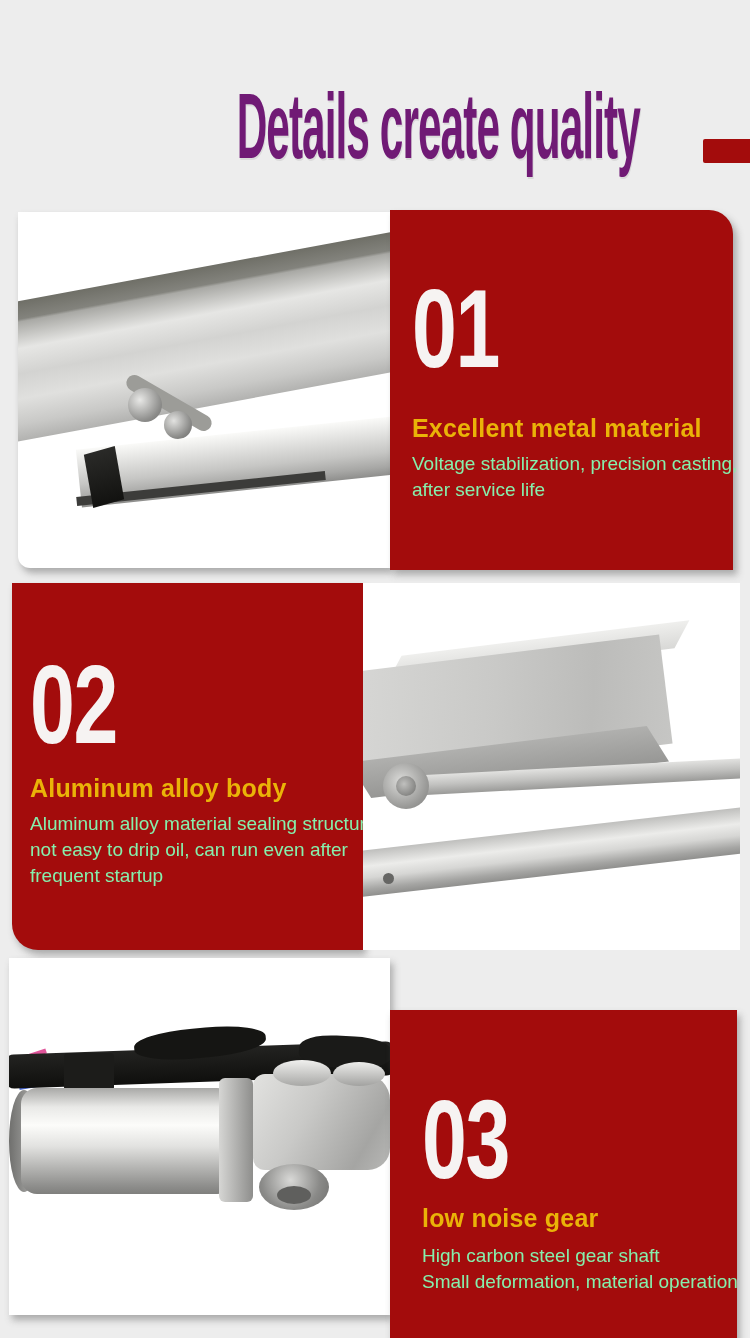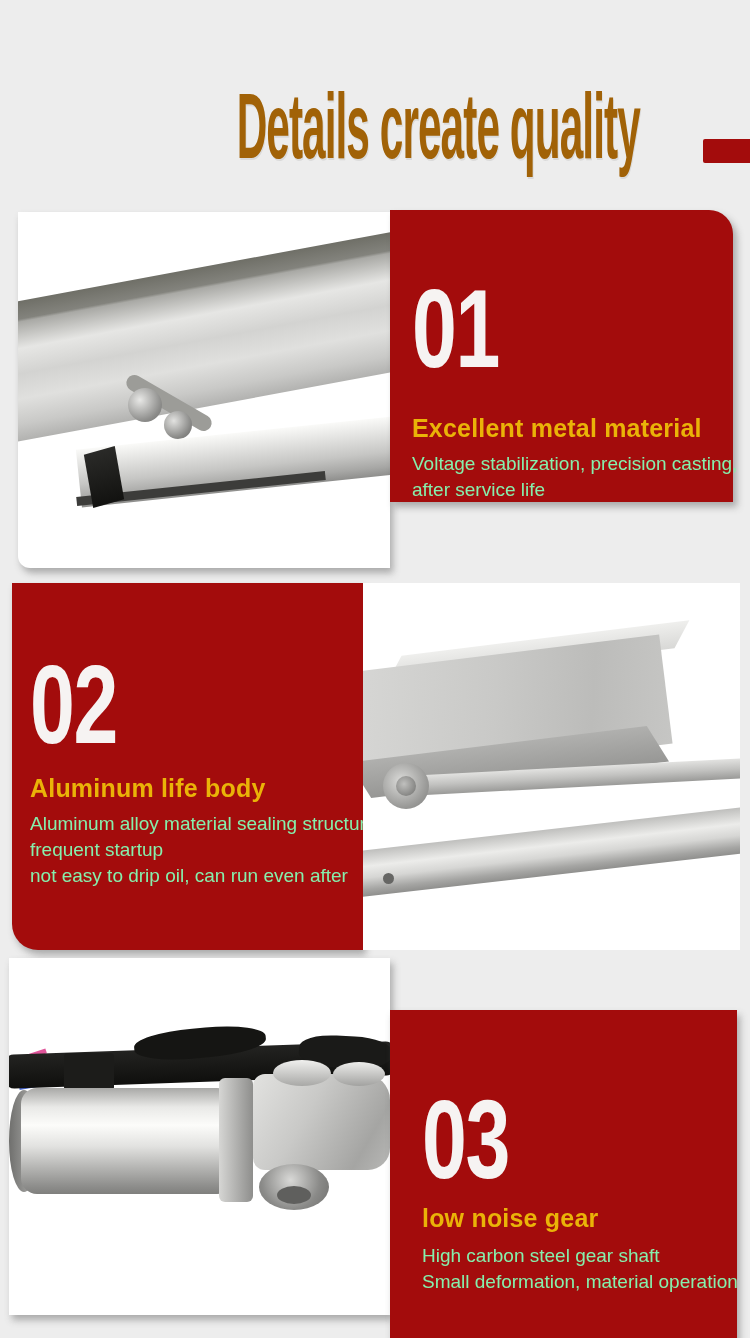--- a/index.html
+++ b/index.html
@@ -4,39 +4,39 @@
 <style>
   html,body{margin:0;padding:0;}
   body{
     width:750px;height:1338px;position:relative;overflow:hidden;
     background:#EDEDED;
     font-family:"Liberation Sans", sans-serif;
   }
   
   .page-title{
     position:absolute;top:84px;left:0;width:750px;text-align:center;
-    font-size:92px;line-height:0.92;font-weight:800;color:#a16207;
+    font-size:92px;line-height:0.92;font-weight:800;color:#701a75;
     white-space:nowrap;
   }
   .page-title .squeeze{
     display:inline-block;transform:scaleX(0.46);transform-origin:center top;
     letter-spacing:-2px;
     text-shadow:2px 2px 0 rgba(0,0,0,0.08);
   }
   
   .corner-bar{
     position:absolute;left:703px;top:139px;width:47px;height:24px;
     background:#A30C0C;border-radius:2px 0 0 2px;
   }
   
   .panel{position:absolute;box-shadow:3px 5px 7px rgba(90,90,90,0.45);}
   .photo-panel{background:#FFFFFF;overflow:hidden;}
   .red-panel{background:#A30C0C;color:#FFFFFF;}
   #s1-photo{left:18px;top:212px;width:372px;height:356px;border-radius:0 0 0 12px;}
-  #s1-red  {left:390px;top:210px;width:343px;height:292px;border-radius:0 24px 0 0;box-shadow:4px 5px 7px rgba(90,90,90,0.45);}
+  #s1-red  {left:390px;top:210px;width:343px;height:360px;border-radius:0 24px 0 0;box-shadow:4px 5px 7px rgba(90,90,90,0.45);}
   #s2-red  {left:12px;top:583px;width:351px;height:367px;border-radius:0 0 0 26px;}
   #s2-photo{left:363px;top:583px;width:377px;height:367px;box-shadow:none;}
   #s3-photo{left:9px;top:958px;width:381px;height:357px;}
   #s3-red  {left:390px;top:1010px;width:347px;height:357px;}
   
   .big-num{
     position:absolute;font-weight:800;font-size:112px;line-height:0.80;
     transform:scaleX(0.72);transform-origin:left top;letter-spacing:-2px;
     color:#F6F3F2;
   }
@@ -138,25 +138,25 @@
   <div class="big-num">01</div>
   <div class="sec-heading">Excellent metal material</div>
   <div class="sec-desc">
     <span>Voltage stabilization, precision casting,</span>
     <span>after service life</span>
   </div>
 </div>
 
 <div class="panel red-panel" id="s2-red">
   <div class="big-num">02</div>
-  <div class="sec-heading">Aluminum life body</div>
+  <div class="sec-heading">Aluminum alloy body</div>
   <div class="sec-desc">
     <span>Aluminum alloy material sealing structure,</span>
+    <span>not easy to drip oil, can run even after</span>
     <span>frequent startup</span>
-    <span>not easy to drip oil, can run even after</span>
   </div>
 </div>
 <div class="panel photo-panel" id="s2-photo">
   <div class="closer-body-top"></div>
   <div class="closer-body-front"></div>
   <div class="closer-body-bottom"></div>
   <div class="slide-arm"></div>
   <div class="pivot-outer"></div>
   <div class="pivot-inner"></div>
   <div class="slide-rail"></div>

